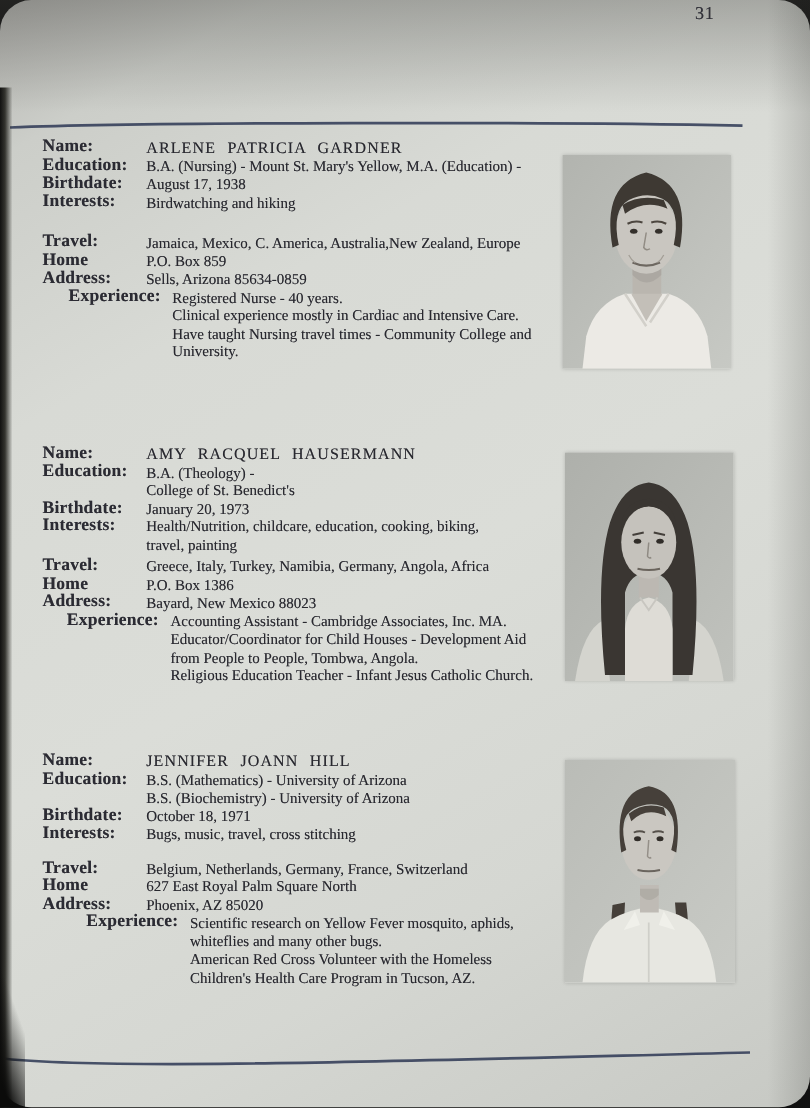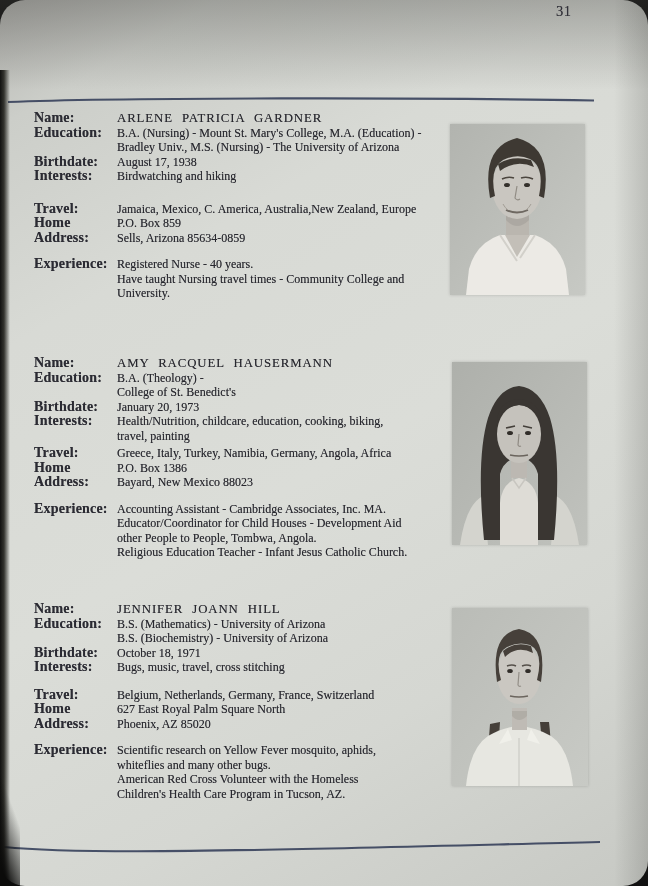--- a/index.html
+++ b/index.html
@@ -45,21 +45,21 @@
   }
   .value {
     font-size:12px; line-height:14.5px; color:#28282f; letter-spacing:0;
     text-shadow:0 0 .5px rgba(40,40,47,.5);
   }
   .vline { display:block; white-space:nowrap; }
   .name-line { font-size:12.8px; letter-spacing:.9px; word-spacing:5px; }
   .mt-18 { margin-top:18px; }
   .mt-13 { margin-top:13px; }
   .mt-3  { margin-top:3px; }
-  .row-exp { margin-top:12px; }
+  .row-exp { margin-top:0;justify-content:center; }
   .photo { position:absolute; box-shadow:0 0 3px rgba(0,0,0,.18); }
   .photo svg { display:block; width:100%; height:100%; }
   .ph1 { left:450px; top:124px; width:135px; height:171px; }
   .ph2 { left:452px; top:362px; width:135px; height:183px; }
   .ph3 { left:452px; top:608px; width:136px; height:178px; }
 </style>
 </head>
 <body>
 
 <div class="page">
@@ -72,22 +72,21 @@
   </svg>
 
   <div class="profile p1">
     <div class="row">
       <span class="label">Name:</span>
       <span class="value name-line">ARLENE PATRICIA GARDNER</span>
     </div>
     <div class="row">
       <span class="label">Education:</span>
       <span class="value">
-        <span class="vline">B.A. (Nursing) - Mount St. Mary's College, M.A. (Education) -</span>
-        <span class="vline">Bradley Univ., M.S. (Nursing)  - The University of Arizona</span>
+        <span class="vline">B.A. (Nursing) - Mount St. Mary's Yellow, M.A. (Education) -</span>
       </span>
     </div>
     <div class="row">
       <span class="label">Birthdate:</span>
       <span class="value">August 17, 1938</span>
     </div>
     <div class="row">
       <span class="label">Interests:</span>
       <span class="value">Birdwatching and hiking</span>
     </div>
@@ -99,20 +98,21 @@
       <span class="label">Home Address:</span>
       <span class="value">
         <span class="vline">P.O. Box 859</span>
         <span class="vline">Sells, Arizona 85634-0859</span>
       </span>
     </div>
     <div class="row row-exp">
       <span class="label">Experience:</span>
       <span class="value">
         <span class="vline">Registered Nurse - 40 years.</span>
+        <span class="vline">Clinical experience mostly in Cardiac and Intensive Care.</span>
         <span class="vline">Have taught Nursing travel times - Community College and</span>
         <span class="vline">University.</span>
       </span>
     </div>
   </div>
 
   <div class="profile p2">
     <div class="row">
       <span class="label">Name:</span>
       <span class="value name-line">AMY RACQUEL HAUSERMANN</span>
@@ -144,21 +144,21 @@
       <span class="value">
         <span class="vline">P.O. Box 1386</span>
         <span class="vline">Bayard, New Mexico 88023</span>
       </span>
     </div>
     <div class="row row-exp">
       <span class="label">Experience:</span>
       <span class="value">
         <span class="vline">Accounting Assistant - Cambridge Associates, Inc. MA.</span>
         <span class="vline">Educator/Coordinator for Child Houses - Development Aid</span>
-        <span class="vline">other People to People, Tombwa, Angola.</span>
+        <span class="vline">from People to People, Tombwa, Angola.</span>
         <span class="vline">Religious Education Teacher - Infant Jesus Catholic Church.</span>
       </span>
     </div>
   </div>
 
   <div class="profile p3">
     <div class="row">
       <span class="label">Name:</span>
       <span class="value name-line">JENNIFER JOANN HILL</span>
     </div>

